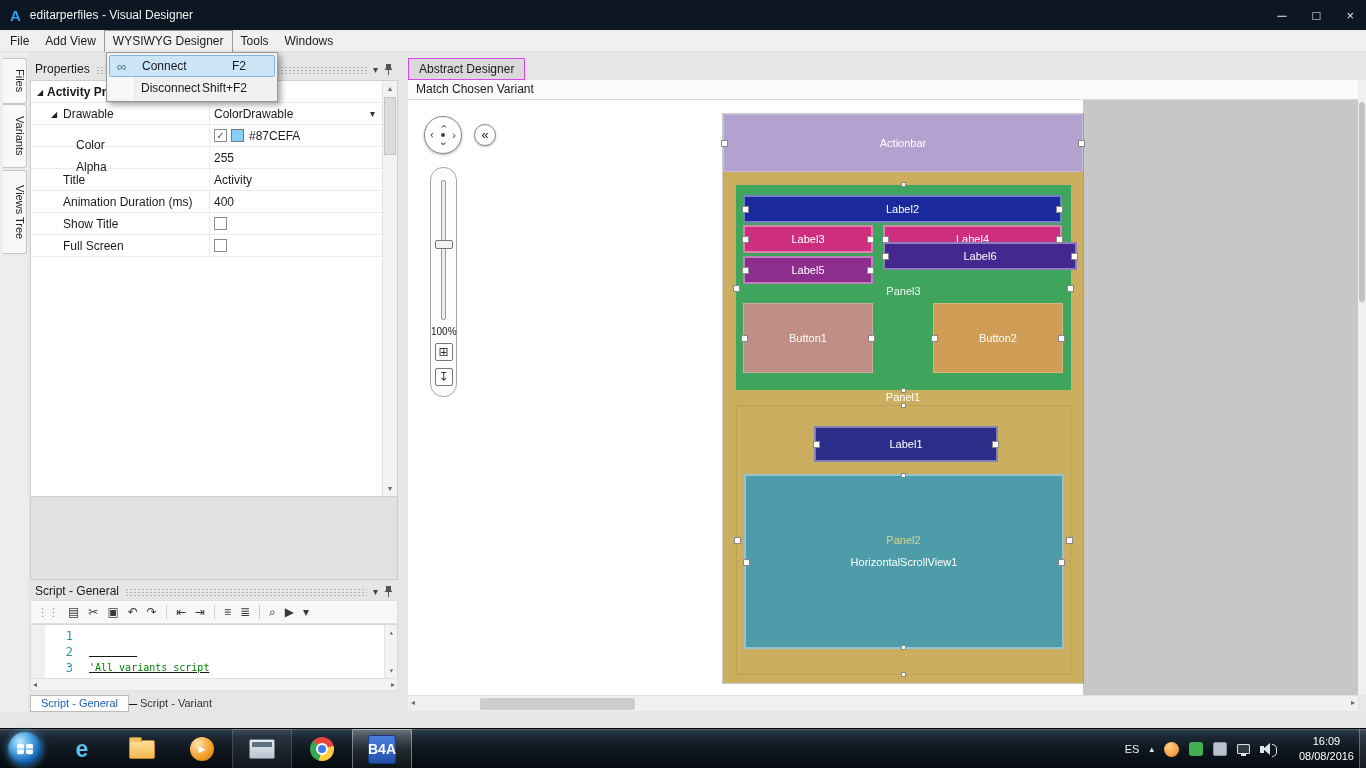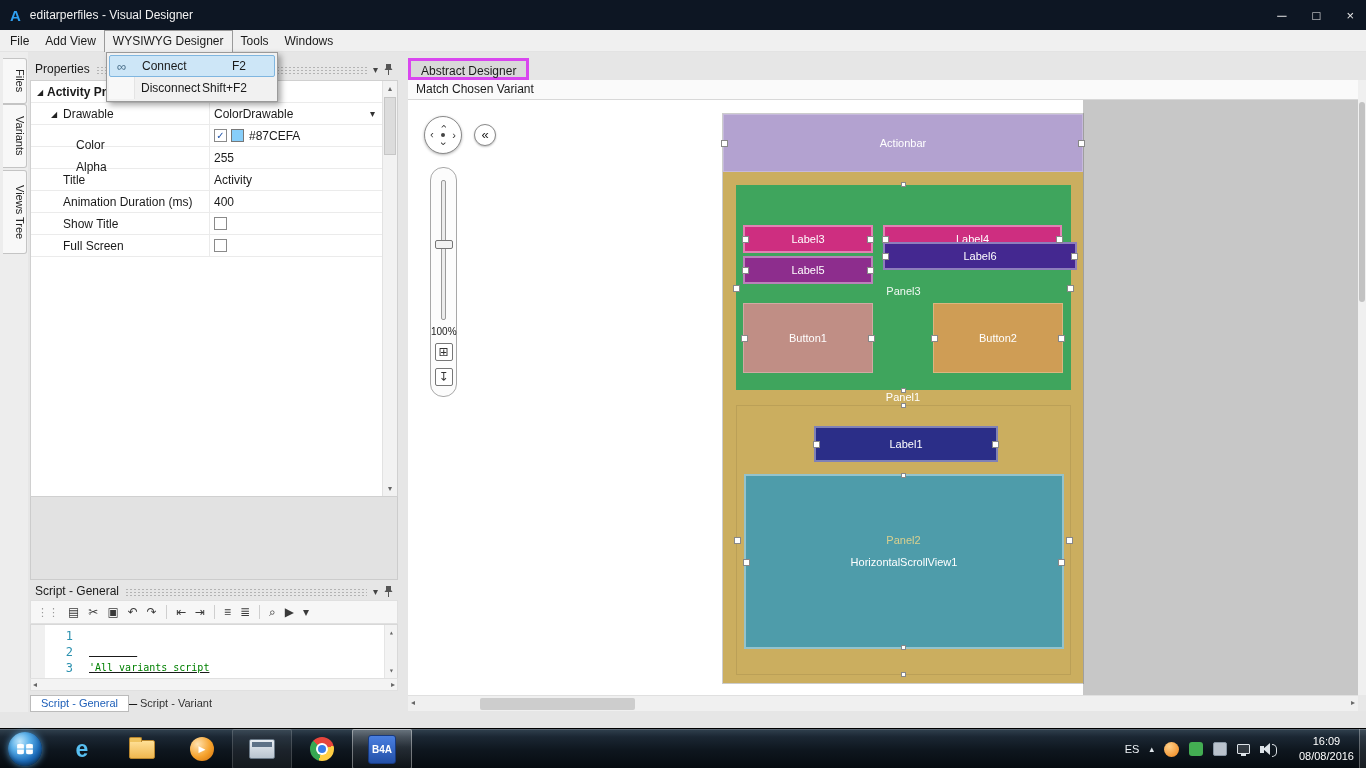--- a/index.html
+++ b/index.html
@@ -81,21 +81,21 @@
 #script-hscroll{position:absolute;left:2px;top:626px;width:368px;height:13px;background:#f3f3f3;border:1px solid #e0e0e0;}
 #script-hscroll .left{position:absolute;left:2px;top:0;font-size:8px;color:#666;line-height:12px;}
 #script-hscroll .right{position:absolute;right:2px;top:0;font-size:8px;color:#666;line-height:12px;}
 #script-tabs{position:absolute;left:2px;top:643px;height:17px;display:flex;}
 .stab{padding:0 10px;line-height:15px;font-size:11px;border:1px solid transparent;}
 .stab.active{background:#fff;border-color:#bbb;color:#1e5fb8;}
 .stab.inactive{color:#333;}
 
 
 #right-panel{position:absolute;left:408px;top:0;width:958px;height:660px;}
-#designer-tab{position:absolute;left:0;top:6px;height:22px;padding:0 10px;line-height:21px;background:#d9d9d9;border:3px solid #d946ef;font-size:12px;}
+#designer-tab{position:absolute;left:0;top:6px;height:22px;padding:0 10px;line-height:21px;background:#d9d9d9;border:1px solid #d946ef;font-size:12px;}
 #designer-toolbar{position:absolute;left:0;top:28px;width:950px;height:20px;background:#fafafa;border-bottom:1px solid #d8d8d8;line-height:19px;padding-left:8px;font-size:12px;}
 #canvas{position:absolute;left:0;top:48px;width:950px;height:595px;background:#fff;overflow:hidden;}
 #canvas-outside{position:absolute;left:675px;top:0;width:275px;height:595px;background:#c7c7c7;}
 #canvas-vscroll{position:absolute;left:950px;top:28px;width:8px;height:615px;background:#f0f0f0;}
 #canvas-vscroll .vthumb{position:absolute;left:1px;top:22px;width:6px;height:200px;background:#c2c2c2;border-radius:3px;}
 #canvas-hscroll{position:absolute;left:0;top:643px;width:950px;height:16px;background:#f0f0f0;border-top:1px solid #e0e0e0;}
 #canvas-hscroll .hthumb{position:absolute;left:72px;top:2px;width:155px;height:12px;background:#cdcdcd;border-radius:2px;}
 #canvas-hscroll .left{position:absolute;left:3px;top:2px;font-size:8px;color:#666;}
 #canvas-hscroll .right{position:absolute;right:3px;top:2px;font-size:8px;color:#666;}
 #scroll-corner{position:absolute;left:950px;top:643px;width:8px;height:16px;background:#e8e8e8;}
@@ -156,21 +156,21 @@
 .task-btn.active{background:linear-gradient(rgba(255,255,255,.28),rgba(255,255,255,.09) 45%,rgba(255,255,255,.03));box-shadow:inset 0 0 0 1px rgba(255,255,255,.38);}
 .ie-e{font-size:23px;color:#58c0f2;font-weight:bold;}
 .folder{width:26px;height:19px;position:relative;background:linear-gradient(#ffe097,#efb74f);border:1px solid #b8862d;border-radius:2px;}
 .folder::before{content:"";position:absolute;left:-1px;top:-4px;width:11px;height:4px;background:#efc35f;border:1px solid #b8862d;border-bottom:none;border-radius:2px 2px 0 0;}
 .wmp{width:24px;height:24px;border-radius:50%;background:radial-gradient(circle at 32% 30%,#ffe2b0,#f6a22c 55%,#cf6d0c);display:flex;align-items:center;justify-content:center;color:#fff;font-size:9px;}
 .appx{width:26px;height:20px;background:linear-gradient(#e8edf2,#b9c4cf);border:1px solid #6b7a88;border-radius:2px;position:relative;}
 .appx::before{content:"";position:absolute;left:2px;top:2px;right:2px;height:5px;background:#5e7287;}
 .chrome{width:24px;height:24px;border-radius:50%;background:conic-gradient(from -45deg,#e8453c 0deg 120deg,#ffce44 120deg 240deg,#36a852 240deg 360deg);position:relative;}
 .chrome .ci{position:absolute;inset:6px;background:#fff;border-radius:50%;}
 .chrome .cc{position:absolute;inset:8px;background:#3a7de8;border-radius:50%;}
-.b4a-ico{width:28px;height:29px;border-radius:3px;background:linear-gradient(#4a7fe0,#2350a8);color:#fff;font-size:10px;font-weight:bold;display:flex;align-items:center;justify-content:center;border:1px solid #173a80;}
+.b4a-ico{width:28px;height:29px;border-radius:3px;background:linear-gradient(#4a7fe0,#2350a8);color:#fff;font-size:14px;font-weight:bold;display:flex;align-items:center;justify-content:center;border:1px solid #173a80;}
 #tray{position:absolute;right:92px;top:0;height:40px;display:flex;align-items:center;gap:10px;color:#eef2f6;}
 .tray-lang{font-size:11px;}
 .tray-expand{font-size:9px;color:#dfe5ea;}
 .tray-orange{width:15px;height:15px;border-radius:50%;background:radial-gradient(circle at 35% 30%,#ffd08a,#ef8215);}
 .tray-green{width:14px;height:14px;border-radius:3px;background:#43ad52;}
 .tray-gray{width:14px;height:14px;border-radius:2px;background:#b9c2cc;border:1px solid #8795a3;}
 .net{width:13px;height:10px;border:1px solid #dde3e8;border-radius:1px;position:relative;background:rgba(255,255,255,.15);}
 .net::after{content:"";position:absolute;left:3px;bottom:-3px;width:5px;height:2px;background:#dde3e8;}
 .vol{position:relative;width:4px;height:7px;background:#dde3e8;margin-right:10px;}
 .vol::before{content:"";position:absolute;left:3px;top:-3px;border:6.5px solid transparent;border-right:7px solid #dde3e8;border-left:none;}
@@ -400,20 +400,23 @@
           <span class="pname" id="panel1-label">Panel1</span>
         </div>
 
         <div class="view vbtn" id="p-actionbar" style="background-color: rgb(179, 162, 208);">
           <span class="vlabel">Actionbar</span>
         </div>
 
         <div class="view" id="p-panel3" style="background-color: rgb(63, 165, 93);">
           <i class="dt"></i>
           <i class="db"></i>
+          <div class="view vbox" id="p-label2" style="background-color: rgb(26, 42, 158);">
+            <span class="vlabel">Label2</span>
+          </div>
           <div class="view vbox" id="p-label3" style="background-color: rgb(206, 46, 128);">
             <span class="vlabel">Label3</span>
           </div>
           <div class="view vbox" id="p-label4" style="background-color: rgb(206, 46, 128);">
             <span class="vlabel">Label4</span>
           </div>
           <div class="view vbox" id="p-label5" style="background-color: rgb(141, 45, 141);">
             <span class="vlabel">Label5</span>
           </div>
           <div class="view vbox" id="p-label6" style="background-color: rgb(68, 40, 144);">

